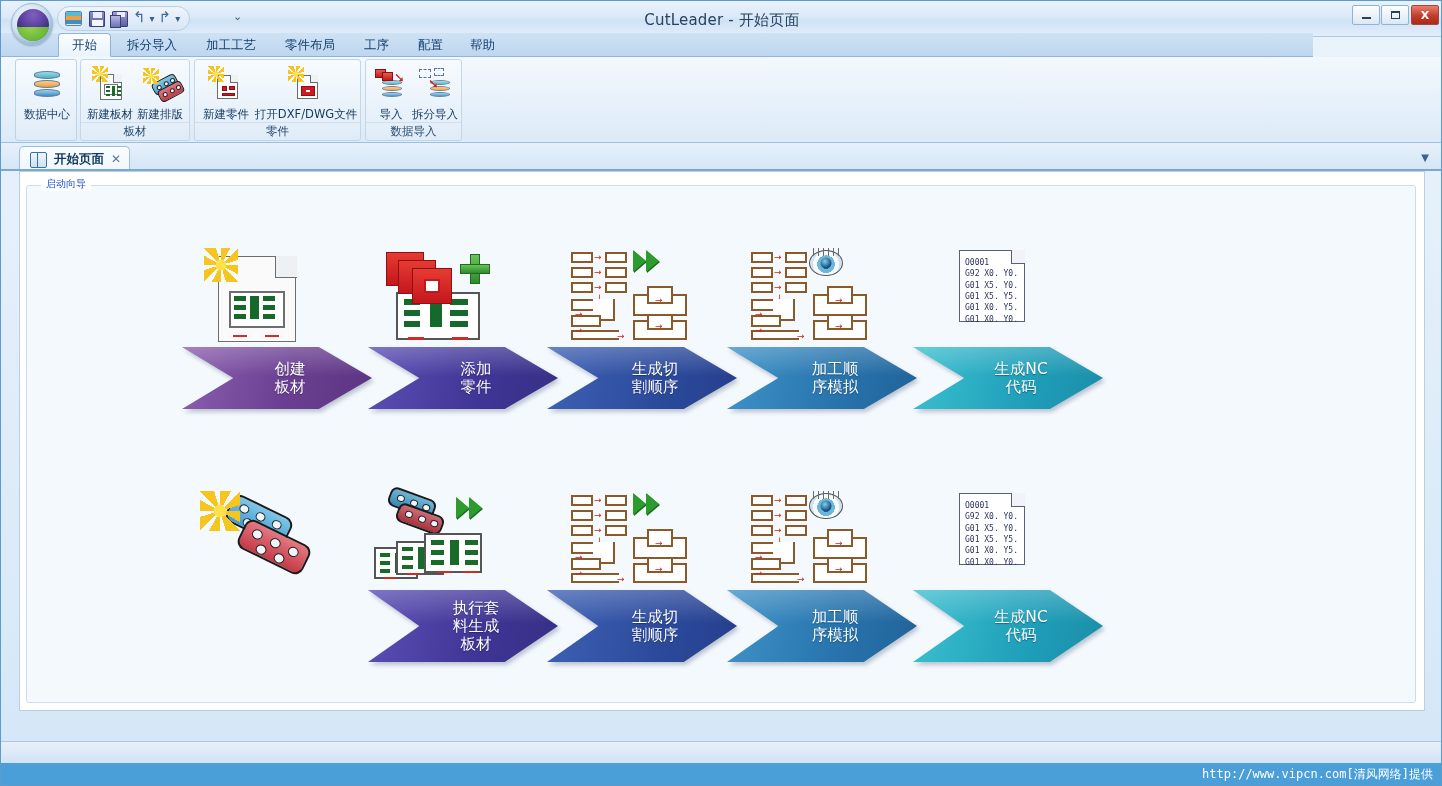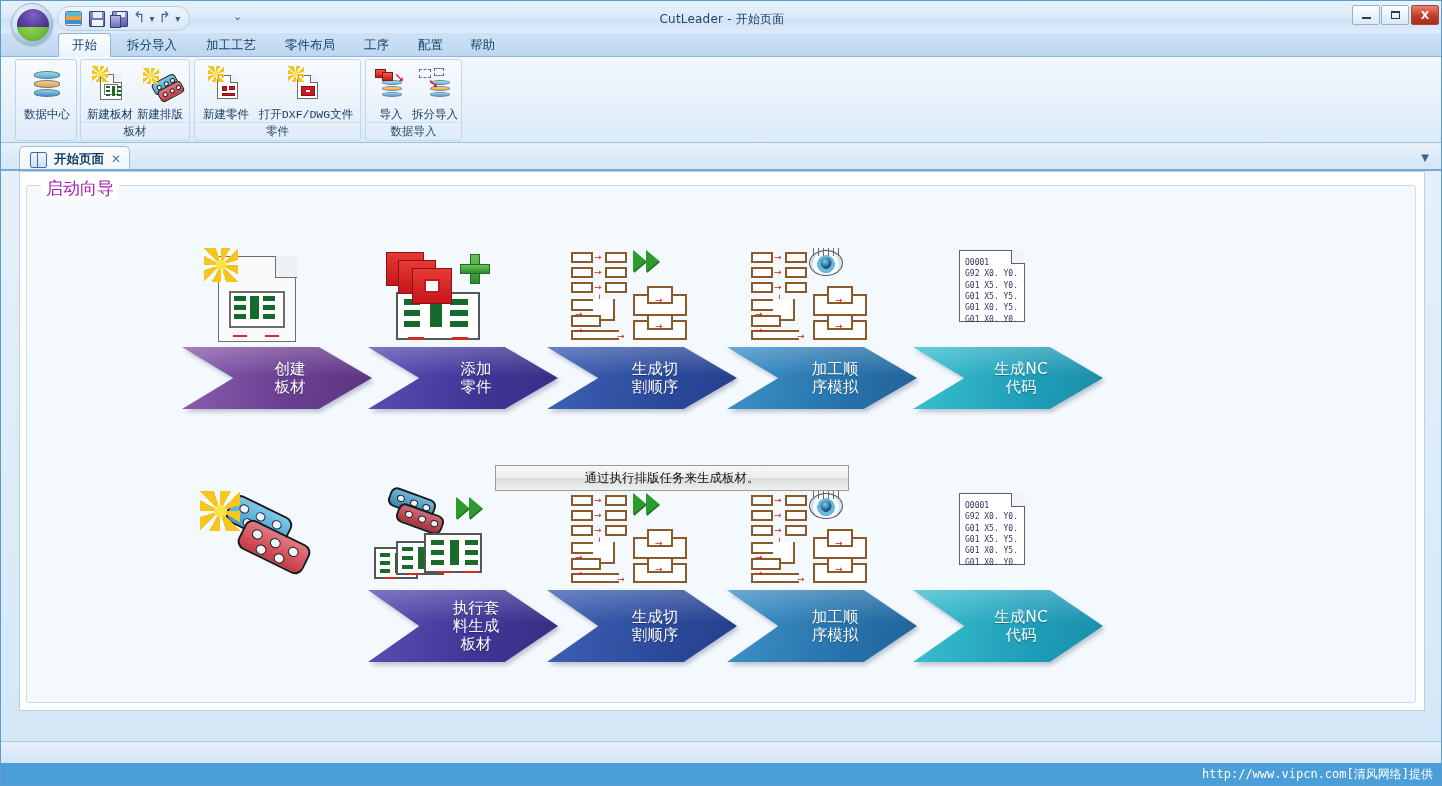--- a/index.html
+++ b/index.html
@@ -20,21 +20,21 @@
   }
 
   
   #titlebar {
     position:absolute; left:0; top:0; width:1442px; height:36px;
     background: linear-gradient(#e8f2fb 0%, #dbeaf8 45%, #cfe2f5 55%, #e2eefb 100%);
     border-bottom:1px solid #a8c8e4;
   }
   #title-text {
     position:absolute; left:0; top:10px; width:1442px; text-align:center;
-    font-size:12px; color:#274260; letter-spacing:0.2px;
+    font-size:15px; color:#274260; letter-spacing:0.2px;
   }
   .winbtn {
     position:absolute; top:4px; width:28px; height:20px;
     border:1px solid #8fb3d4; border-radius:2px;
     background: linear-gradient(#fdfefe,#dbe8f4);
     display:flex; align-items:center; justify-content:center;
     font-size:11px; color:#2a3f57;
   }
   #btn-min { right:63px; }
   #btn-max { right:34px; }
@@ -83,21 +83,21 @@
   .ico-save:after{ content:""; position:absolute; left:2px; bottom:0; width:11px; height:6px; background:#f2f4ff; }
   .ico-saveas { width:16px;height:16px;margin:2px 0 0 2px; background:linear-gradient(#9a9ed8,#5a5fa6); border:1px solid #3c3f73; border-radius:1px; position:relative;}
   .ico-saveas:before{ content:""; position:absolute; left:4px; top:0; width:8px;height:5px; background:#eceefb;}
   .ico-saveas:after{ content:""; position:absolute; left:-3px; top:3px; width:9px;height:11px; background:linear-gradient(#b6b9e6,#6d72b4); border:1px solid #3c3f73;}
   .qat-arrow { font-size:10px; color:#3c5f86; padding:0 1px; }
   .undo, .redo { font-size:15px; color:#3f6a99; line-height:1; margin-top:-2px; }
   #ribbon-dd { position:absolute; left:232px; top:9px; font-size:11px; color:#3c5f86; z-index:5;}
 
   
   #tabstrip {
-    position:absolute; left:0; top:32px; width:1442px; height:24px;
+    position:absolute; left:0; top:32px; width:1312px; height:24px;
     background: linear-gradient(#cfe2f5,#bdd6ef);
     border-bottom:1px solid #8fb6d8;
   }
   .rtab {
     position:absolute; top:0; height:24px; padding:4px 13px 0;
     font-size:12.5px; color:#15406e; cursor:default;
   }
   .rtab.active {
     background: linear-gradient(#fbfdfe,#eaf4fc);
     border:1px solid #8fb6d8; border-bottom:1px solid #eef6fd;
@@ -204,21 +204,21 @@
   #content {
     position:absolute; left:18px; top:170px; width:1406px; height:540px;
     background:#fff; border:1px solid #b9cfe2;
   }
   #wizard {
     position:absolute; left:6px; top:13px; width:1390px; height:518px;
     background:#f4f9fe; border:1px solid #cbdced; border-radius:3px;
   }
   #wizard-legend {
     position:absolute; left:14px; top:-9px; padding:0 5px;
-    background:#fff; font-size:17px; color:#a21caf;
+    background:#fff; font-size:10px; color:#1d4ed8;
   }
 
   .banner {
     position:absolute; height:26px;
     background: linear-gradient(#f7f7f7 0%, #ededed 48%, #dcdcdc 52%, #efefef 100%);
     border:1px solid #9a9a9a;
     display:flex; align-items:center; justify-content:center;
     font-size:12.5px; color:#101010;
   }
   #banner1 {
@@ -419,21 +419,21 @@
         <div class="ricon">
           <div class="partsheet">
             <div class="redpart" style="left:4px;top:10px;width:5px;height:5px;"></div>
             <div class="redpart" style="left:11px;top:10px;width:6px;height:4px;"></div>
             <div class="redpart" style="left:4px;top:17px;width:13px;height:3px;"></div>
           </div>
           <div class="spark"></div>
         </div>
         <div class="lbl">新建零件</div>
       </div>
-      <div class="rbtn" style="left:58px; width:106px;font-family:Liberation Mono, monospace;">
+      <div class="rbtn" style="left:58px; width:106px;">
         <div class="ricon">
           <div class="partsheet">
             <div class="redpart" style="left:3px;top:10px;width:14px;height:10px;"></div>
             <div class="redpart" style="left:7px;top:13px;width:6px;height:4px;background:#fff;border-color:#cf1a22;"></div>
           </div>
           <div class="spark"></div>
         </div>
         <div class="lbl">打开DXF/DWG文件</div>
       </div>
       <div class="rgroup-sep"></div>
@@ -640,21 +640,20 @@
         </div>
         <div class="arrow">
           <div class="shape" style="background:linear-gradient(100deg,#3cc0cf,#1f9fba 60%,#1b8ea8);"></div>
           <div class="txt">
             <div>生成NC</div>
             <div>代码</div>
           </div>
         </div>
       </div>
 
-      <div class="banner" id="banner2">通过执行排版任务来生成板材。</div>
 
       <div class="step" style="left:155px; top:305px;">
         <div class="icon-wrap">
           <div style="position:absolute;left:44px;top:14px;width:66px;height:30px;background:linear-gradient(#7fc6e8,#3f9ed2);border:2.5px solid #1b1b1b;border-radius:9px;transform:rotate(26deg);">
             <u style="position:absolute;left:8px;top:5px;width:10px;height:9px;border-radius:50%;background:#eef4f8;border:1.5px solid #222;"></u>
             <u style="position:absolute;left:26px;top:5px;width:10px;height:9px;border-radius:50%;background:#eef4f8;border:1.5px solid #222;"></u>
             <u style="position:absolute;left:44px;top:5px;width:10px;height:9px;border-radius:50%;background:#eef4f8;border:1.5px solid #222;"></u>
             <u style="position:absolute;left:17px;top:16px;width:10px;height:9px;border-radius:50%;background:#eef4f8;border:1.5px solid #222;"></u>
           </div>
           <div style="position:absolute;left:56px;top:40px;width:72px;height:32px;background:linear-gradient(#e47881,#c43946);border:2.5px solid #1b1b1b;border-radius:9px;transform:rotate(26deg);">

